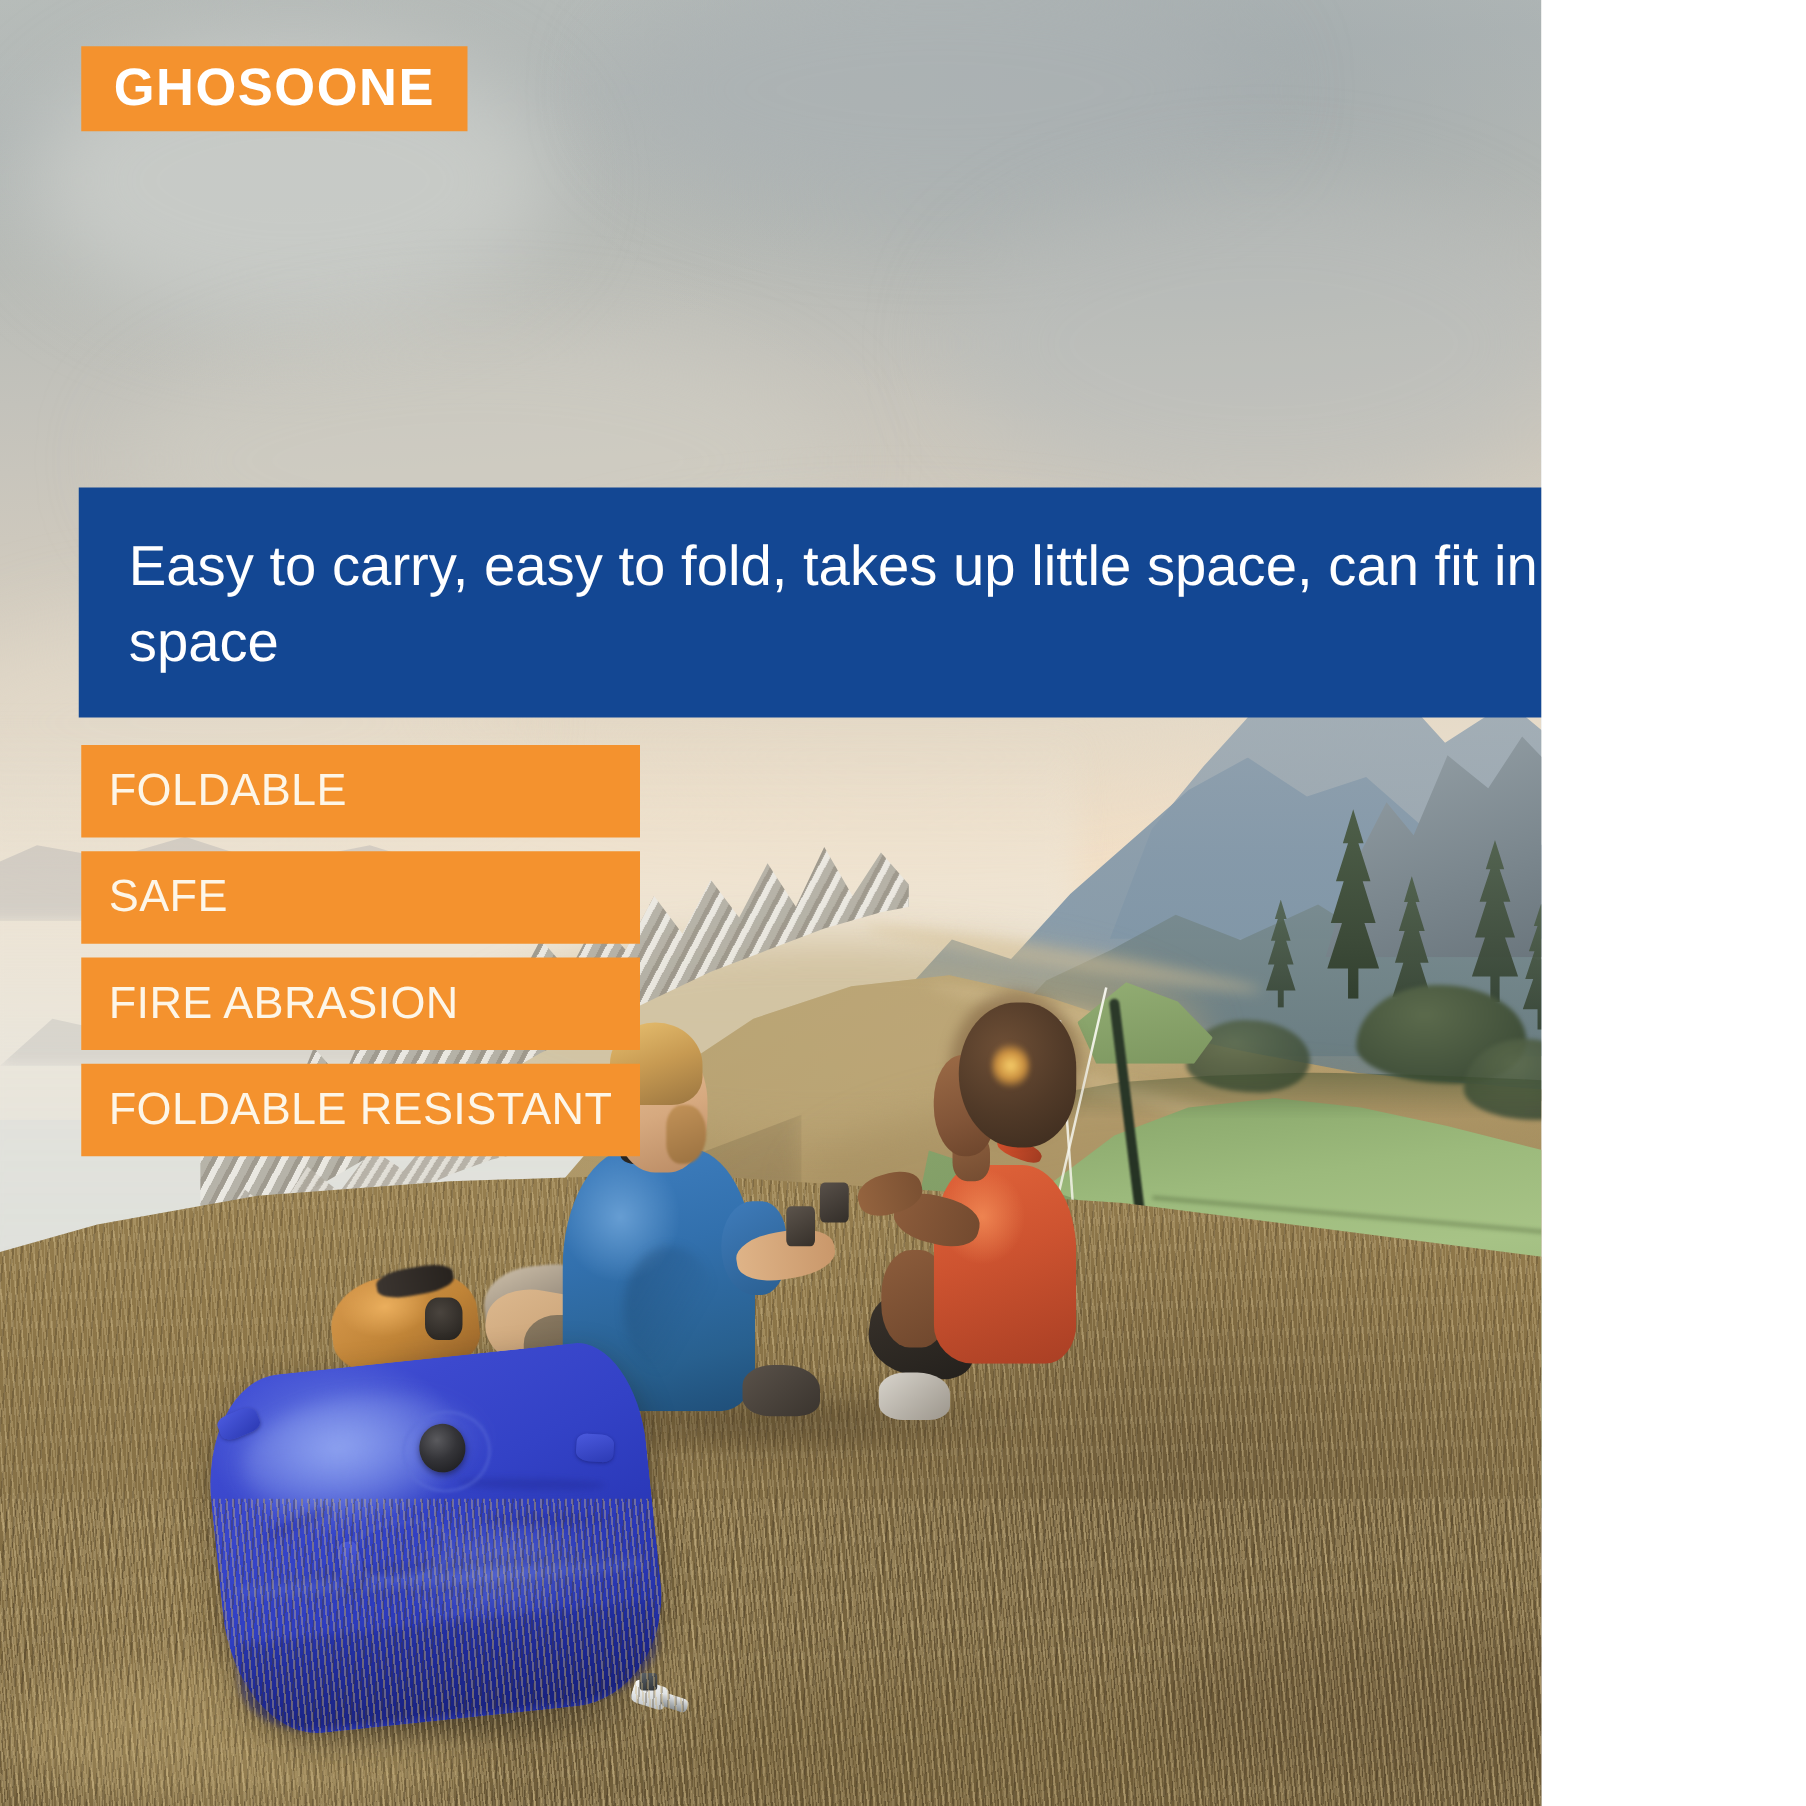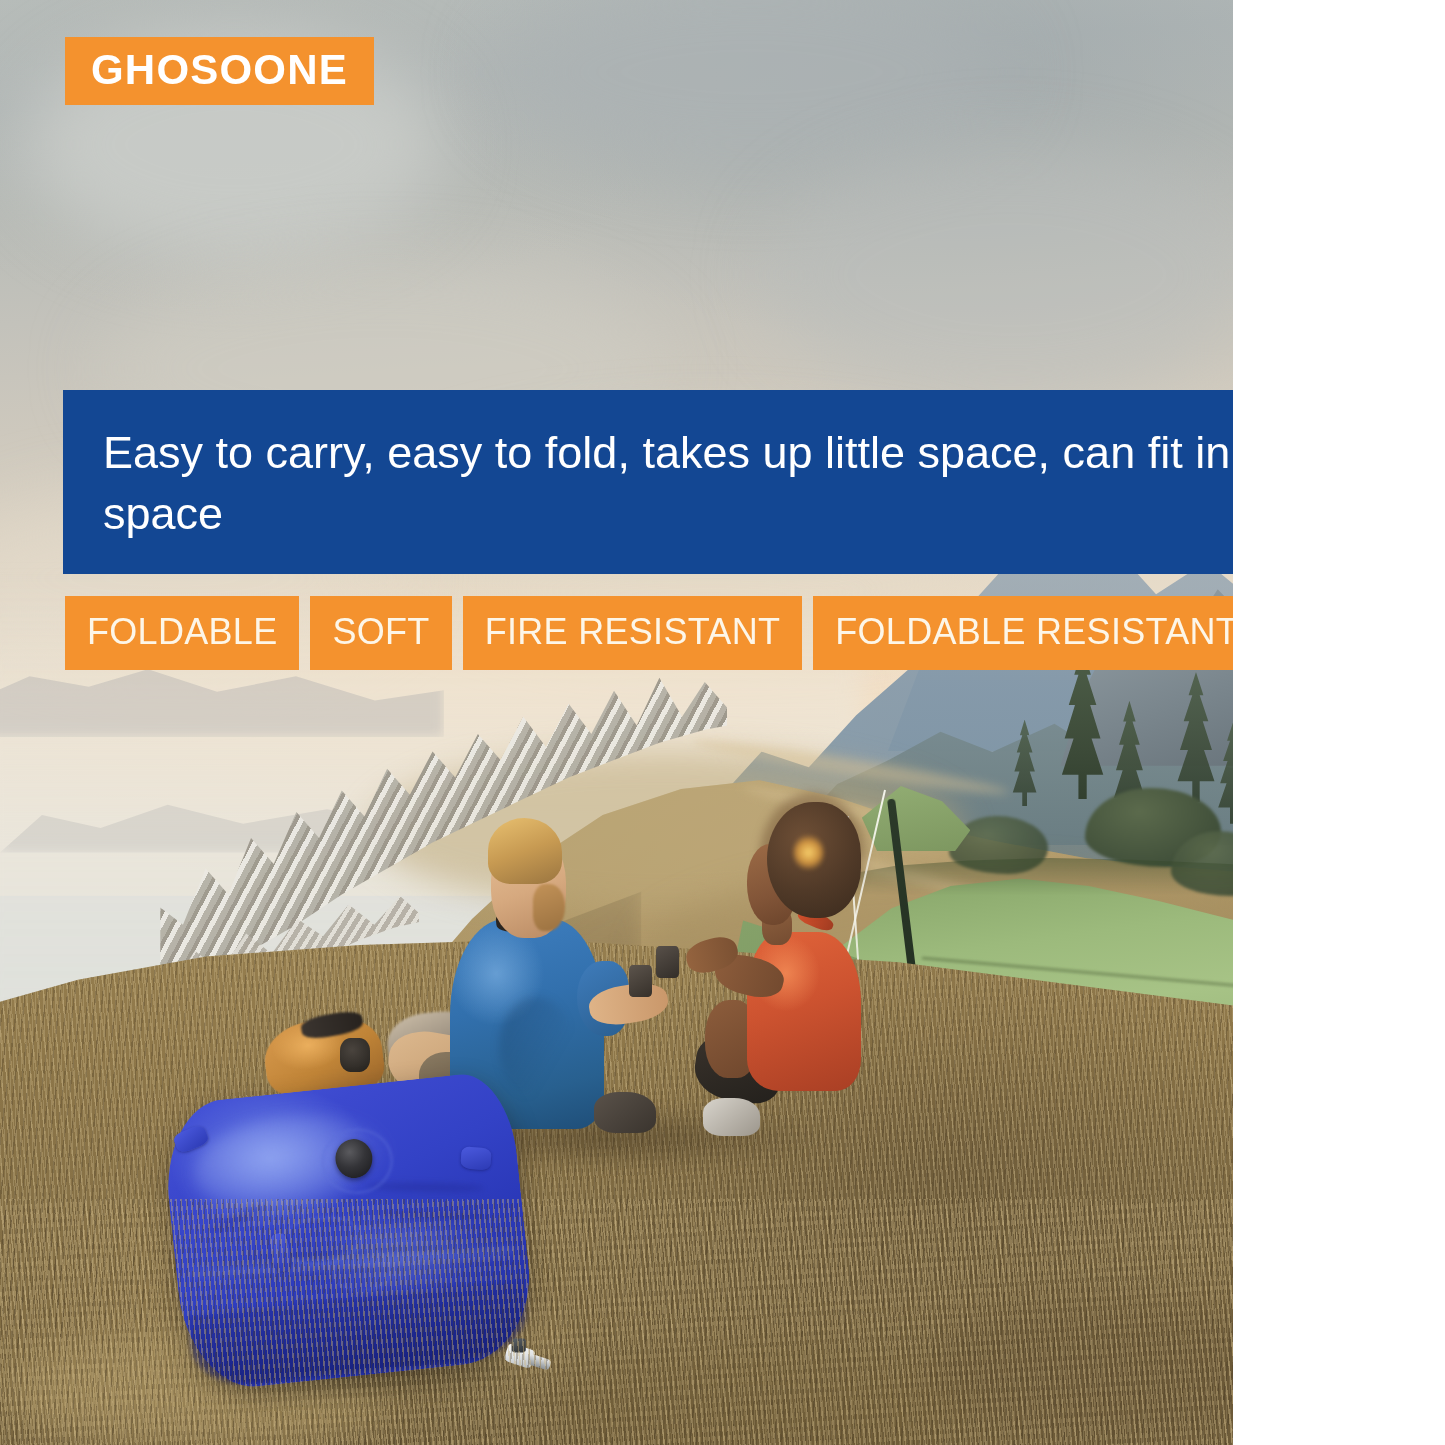--- a/index.html
+++ b/index.html
@@ -944,20 +944,21 @@
     color: #ffffff;
     font-weight: normal;
   }
 
   .tag-row {
     position: absolute;
     left: 65px;
     top: 596px;
     display: flex;
     gap: 11px;
+    flex-direction: column;
   }
   .tag {
     background: #f4922e;
     color: #fdf6e8;
     font-family: "Liberation Sans", sans-serif;
     font-size: 36px;
     line-height: 1;
     letter-spacing: 0.3px;
     padding: 18px 22px 20px 22px;
     white-space: nowrap;
@@ -1103,19 +1104,19 @@
       <span class="brand-text">GHOSOONE</span>
     </div>
 
 
     <div class="desc-box">
       <div class="desc-text">Easy to carry, easy to fold, takes up little space, can fit in any space</div>
     </div>
 
     <div class="tag-row">
       <div class="tag">FOLDABLE</div>
-      <div class="tag">SOFT</div>
-      <div class="tag">FIRE RESISTANT</div>
+      <div class="tag">SAFE</div>
+      <div class="tag">FIRE ABRASION</div>
       <div class="tag">FOLDABLE RESISTANT</div>
     </div>
 
   </div>
 </div>
 
 </body></html>

